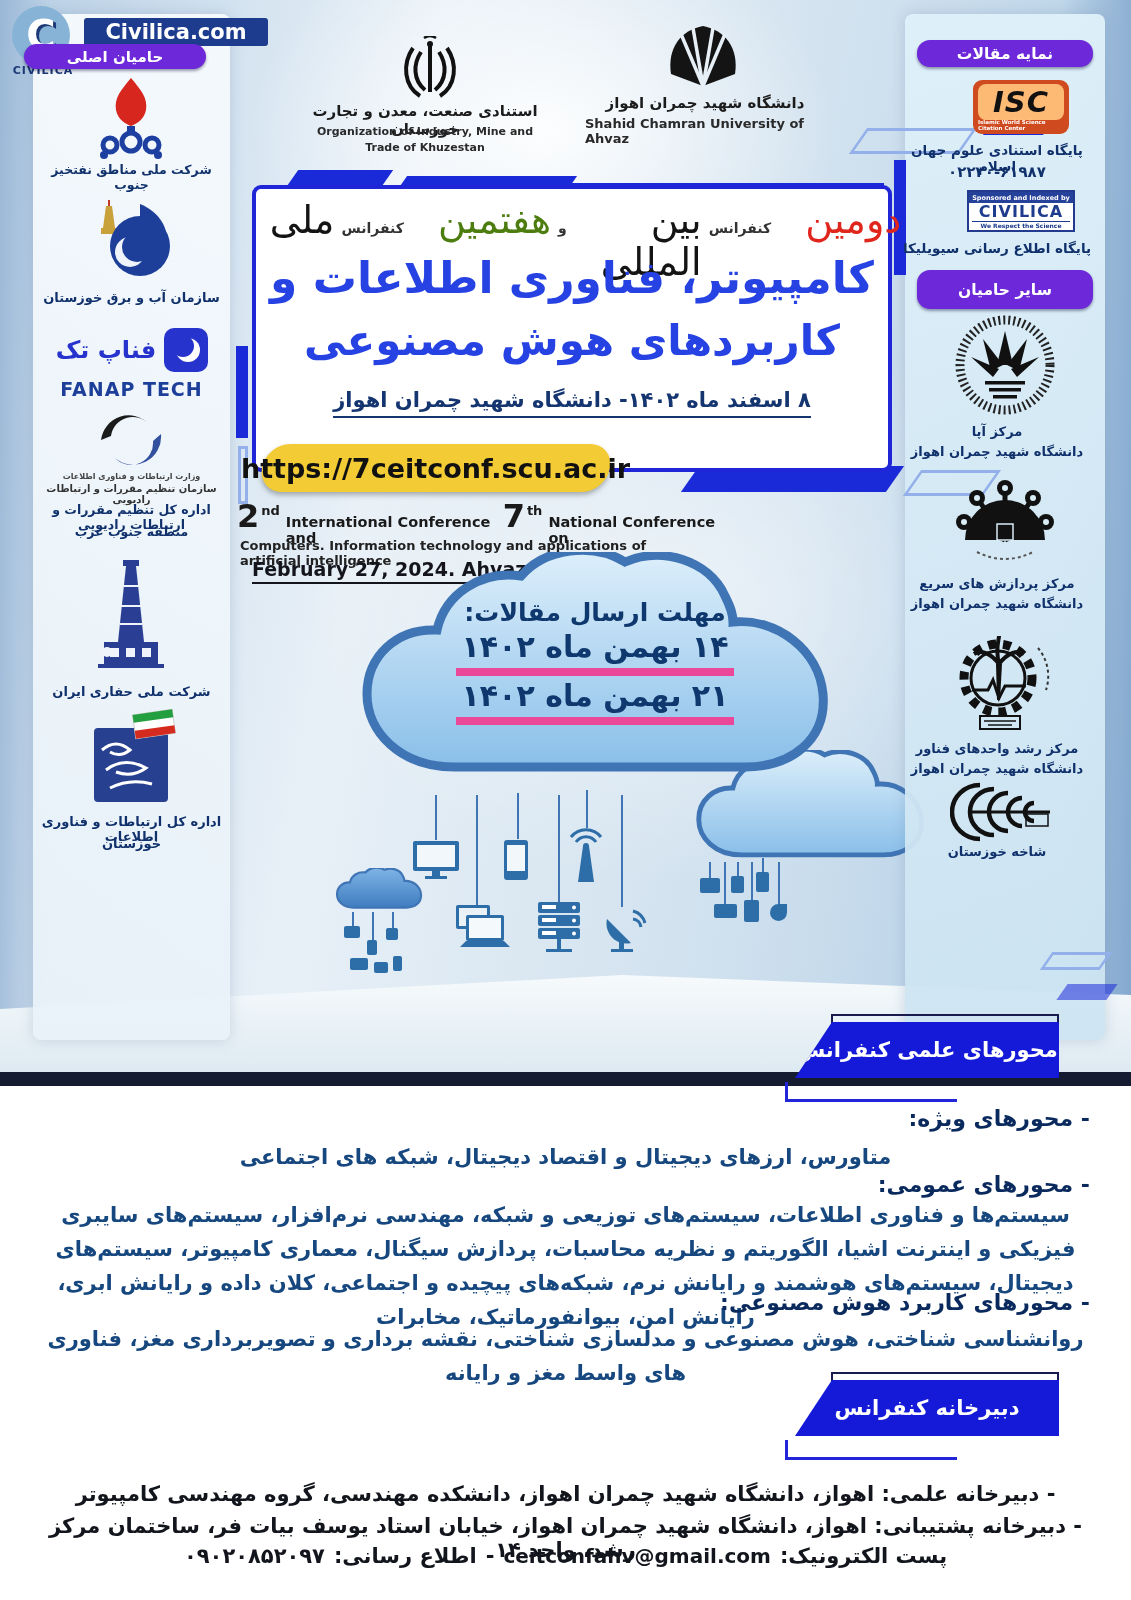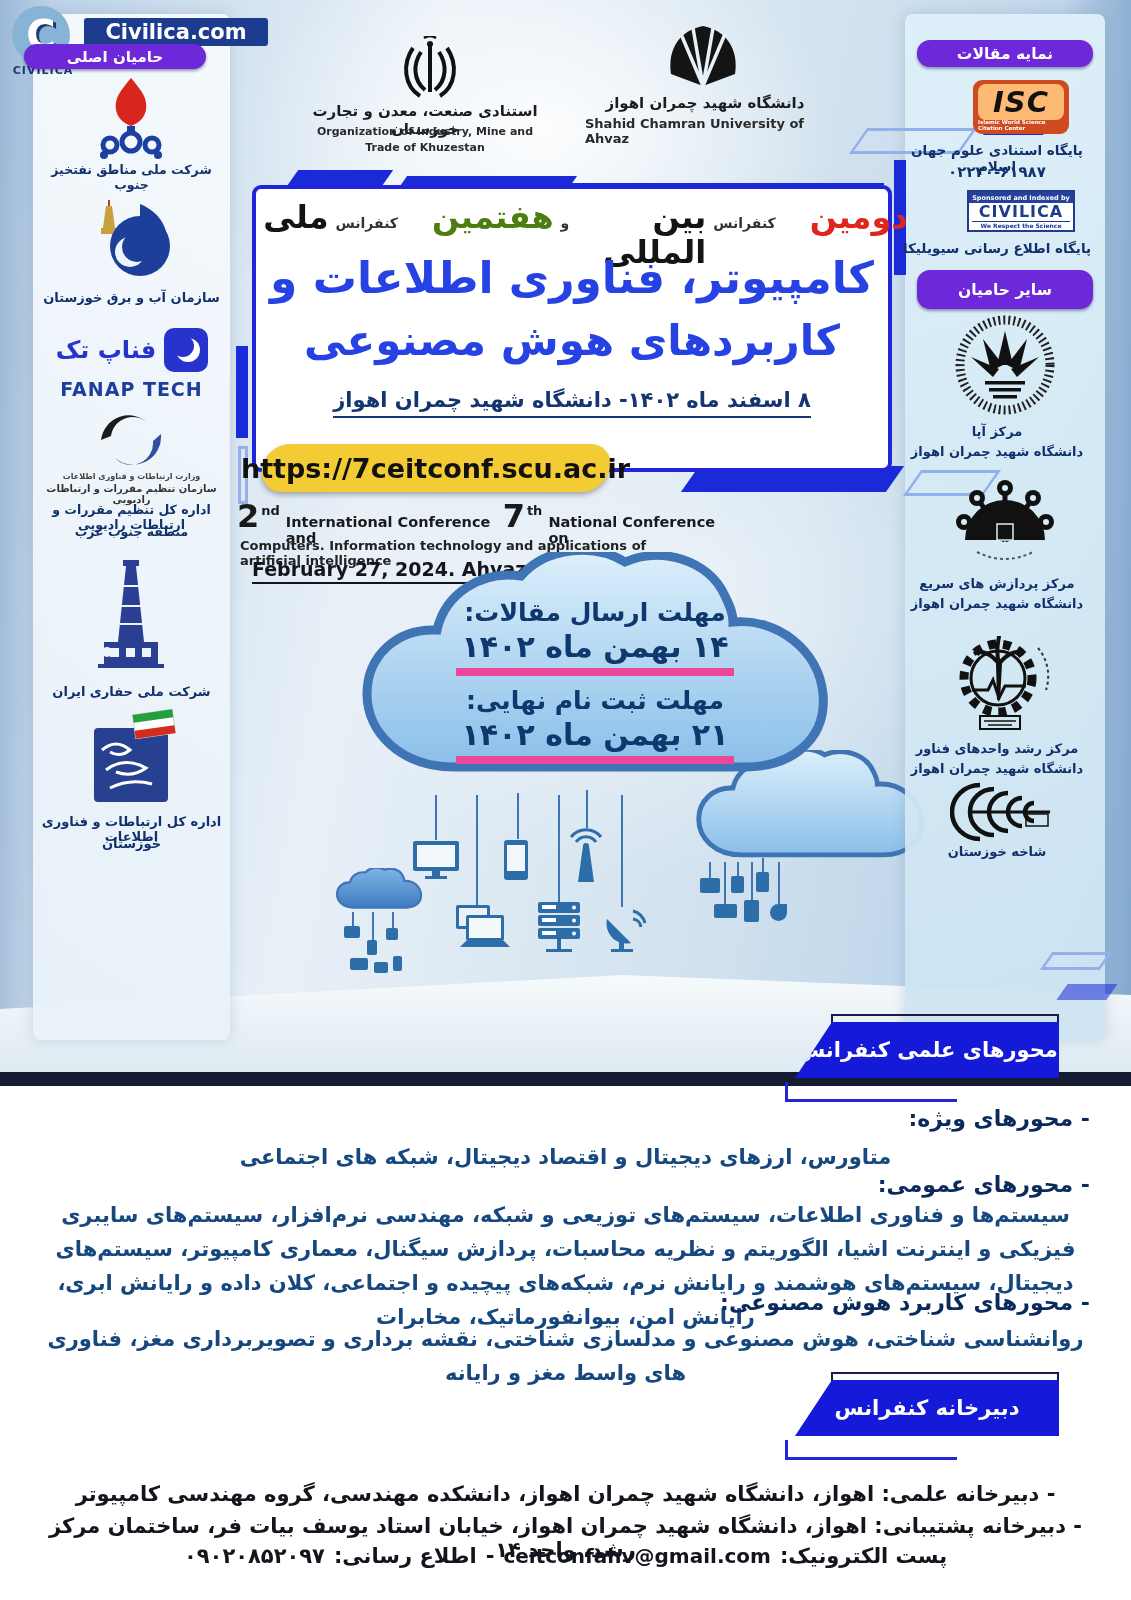--- a/index.html
+++ b/index.html
@@ -46,21 +46,21 @@
 
   
   .org-ind-fa{left:290px;top:102px;width:270px;text-align:center;font-size:15px;font-weight:bold;color:#1c1c1c;direction:rtl;}
   .org-ind-en{left:290px;top:124px;width:270px;text-align:center;font-size:11px;font-weight:bold;color:#2a2a2a;line-height:1.45;}
   .org-uni-fa{left:600px;top:94px;width:210px;text-align:center;font-size:15px;font-weight:bold;color:#1c1c1c;direction:rtl;}
   .org-uni-en{left:585px;top:116px;width:240px;text-align:left;font-size:13px;font-weight:bold;color:#2a2a2a;}
 
   
   .title-box{left:252px;top:185px;width:640px;height:287px;background:#fff;border:4px solid #2026d8;border-radius:9px;}
   .tl1{left:262px;top:200px;width:620px;display:flex;direction:rtl;justify-content:center;align-items:baseline;gap:7px;}
-  .tl1 .big{font-size:32px;font-weight:bold;line-height:1.1;margin-left:27px;}
+  .tl1 .big{font-size:38px;font-weight:normal;line-height:1.1;margin-left:27px;}
   .tl1 .small{font-size:14px;font-weight:bold;color:#333;}
   .red{color:#e0251c;} .blk{color:#141414;} .blu{color:#4d7c0f;}
   .tl2{left:262px;top:252px;width:620px;text-align:center;font-size:44px;font-weight:bold;color:#2742e3;direction:rtl;white-space:nowrap;}
   .tl3{left:262px;top:316px;width:620px;text-align:center;font-size:42px;font-weight:bold;color:#2742e3;direction:rtl;white-space:nowrap;}
   .tdate{left:262px;top:388px;width:620px;text-align:center;direction:rtl;}
   .tdate span{font-size:21px;font-weight:bold;color:#14356f;border-bottom:2px solid #14356f;padding-bottom:4px;}
   .url-pill{left:262px;top:444px;width:348px;height:48px;background:#f2cb35;border-radius:26px;transform:skewX(-10deg);
     display:flex;align-items:center;justify-content:center;box-shadow:0 3px 5px rgba(40,40,40,.35);}
   .url-pill span{transform:skewX(10deg);font-size:27px;font-weight:bold;color:#111;}
 
@@ -372,21 +372,20 @@
   </div>
   <div class="abs eng2">Computers. Information technology and applications of artificial intelligence</div>
   <div class="abs eng3"><span>February 27, 2024. Ahvaz</span></div>
 
   <svg class="abs cloud-main" viewBox="0 0 500 250">
     <use href="#cloudShape" fill="url(#cloudGrad)" stroke="#3f74b5" stroke-width="9"></use>
   </svg>
   <div class="abs dl-stack">
     <div class="dl-label">مهلت ارسال مقالات:</div>
     <div><span class="dl-date">۱۴ بهمن ماه ۱۴۰۲</span></div>
-    <div class="dl-label">مهلت ثبت نام نهایی:</div>
     <div><span class="dl-date">۲۱ بهمن ماه ۱۴۰۲</span></div>
   </div>
 
   <div class="abs pill pill-idx">
       <span>نمایه مقالات</span>
     </div>
   <div class="abs isc-outer">
     <div class="isc-inner">ISC</div>
     <div class="isc-strip">Islamic World Science Citation Center</div>
   </div>

